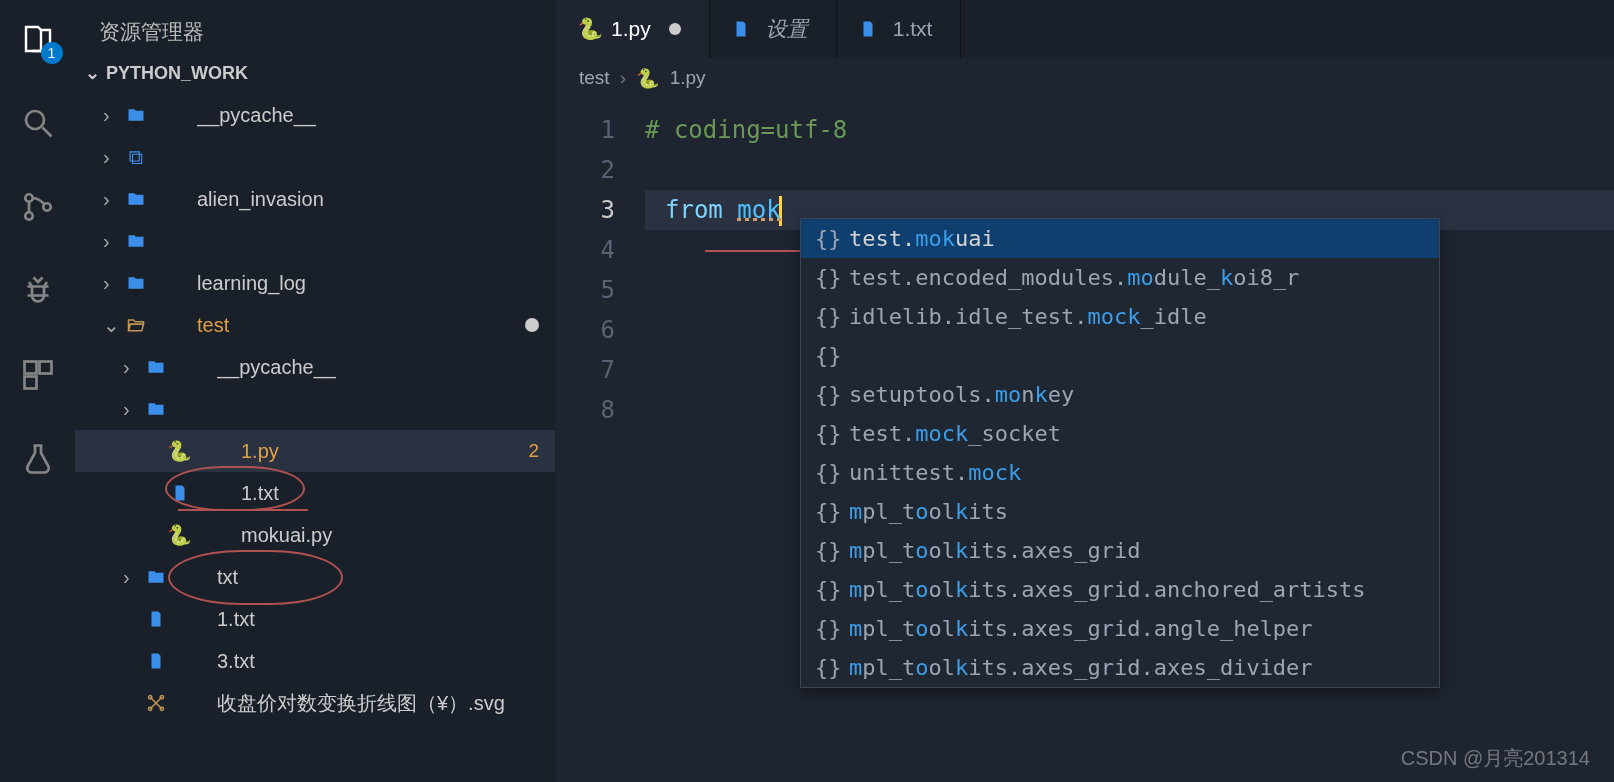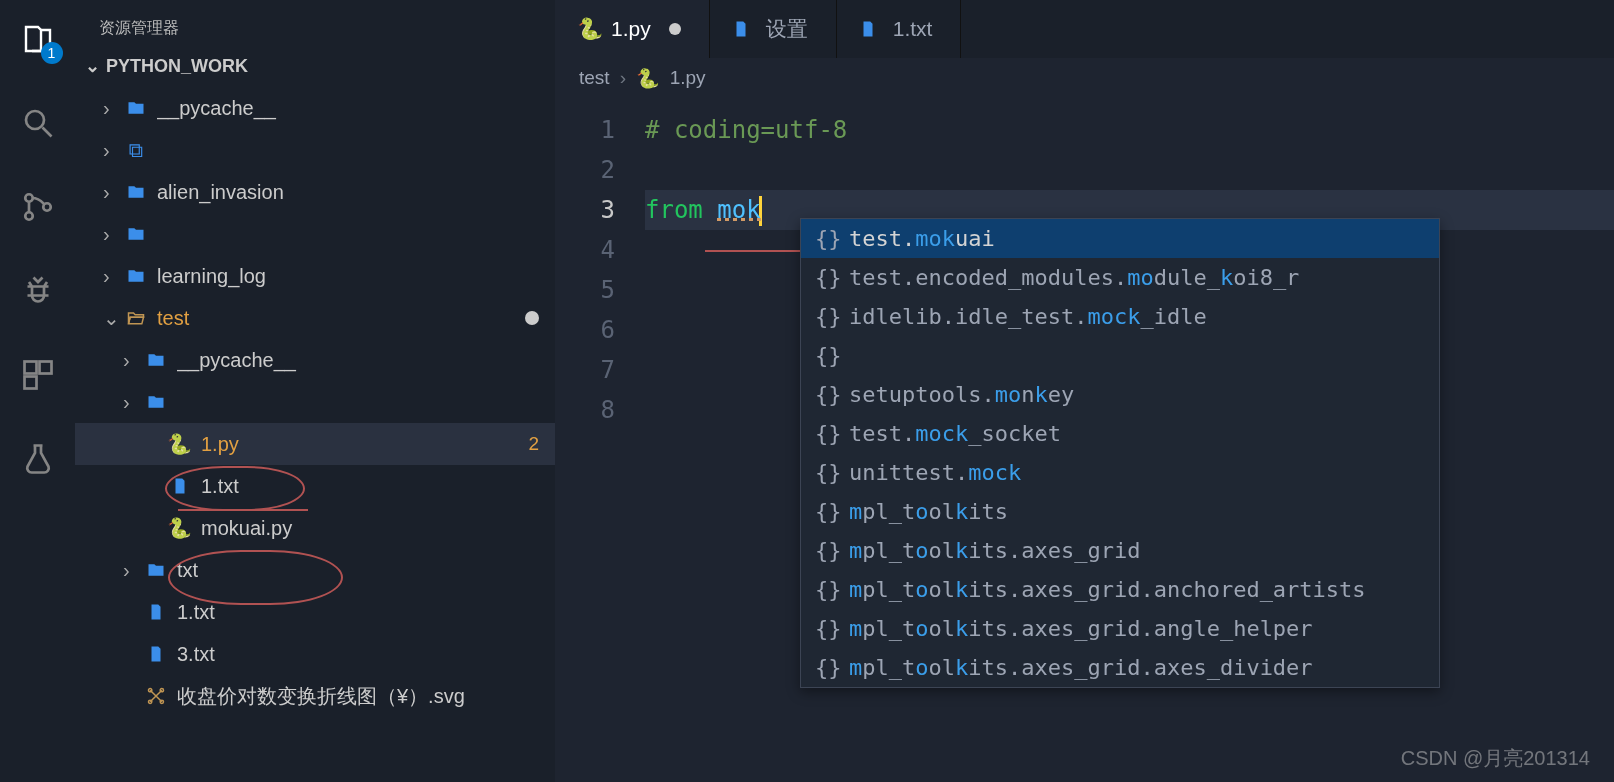--- a/index.html
+++ b/index.html
@@ -39,21 +39,21 @@
 .sidebar {
   width: 480px;
   background: #1a202a;
   display: flex; flex-direction: column;
   font-size: 20px;
   overflow: hidden;
 }
 .sidebar-title {
   padding: 18px 24px 10px;
   color: #bbbbbb;
-  font-size: 16px;
+  font-size: 21px;
 }
 .section-header {
   display: flex; align-items: center;
   padding: 6px 10px;
   color: #cccccc;
   font-weight: 600;
   font-size: 18px;
   cursor: pointer;
 }
 .section-header .chev { margin-right: 6px; }
@@ -63,21 +63,21 @@
   height: 42px;
   padding-left: 28px;
   color: #cccccc;
   cursor: pointer;
   position: relative;
 }
 .tree-item.indent-1 { padding-left: 48px; }
 .tree-item.indent-2 { padding-left: 72px; }
 .tree-item .chev { width: 20px; color: #aaa; }
 .tree-item .icon { width: 26px; display: flex; align-items: center; justify-content: center; margin-right: 8px; }
-.tree-item .label { flex: 1; white-space: nowrap; overflow: hidden; text-overflow: ellipsis; }
+.tree-item .label { flex: 1; white-space: nowrap; overflow: hidden; text-overflow: ellipsis; margin-left: 40px; }
 .tree-item .dot { width: 14px; height: 14px; border-radius: 50%; background: #cccccc; margin-right: 16px; }
 .tree-item.active-orange .label { color: #e2a042; }
 .tree-item.active-file { background: #2a3140; }
 .folder-icon { color: #3b8eea; }
 .folder-open-icon { color: #c09553; }
 .py-icon { color: #ffd43b; }
 .txt-icon { color: #3b8eea; }
 .svg-icon { color: #c09553; }
 .errors-badge { color: #e2a042; margin-right: 16px; font-size: 19px; }
 .main {
@@ -94,21 +94,21 @@
 .tab {
   display: flex; align-items: center;
   padding: 0 28px 0 22px;
   gap: 12px;
   color: #9da5b4;
   font-size: 21px;
   cursor: pointer;
   border-right: 1px solid #111;
 }
 .tab.active { background: #1e2430; color: #ffffff; }
-.tab .tab-label.italic { }
+.tab .tab-label.italic { font-style: italic; }
 .tab .tab-icon { width: 22px; height: 22px; display: flex; align-items: center; }
 .tab .modified-dot { width: 12px; height: 12px; border-radius: 50%; background: #cccccc; margin-left: 6px; }
 .breadcrumbs {
   display: flex; align-items: center;
   height: 40px;
   padding-left: 24px;
   gap: 10px;
   color: #9da5b4;
   font-size: 19px;
 }
@@ -124,21 +124,21 @@
   text-align: right;
   color: #5a6374;
   padding-top: 12px;
 }
 .gutter div { height: 40px; padding-right: 30px; line-height: 40px; }
 .gutter .current { color: #c8c8c8; }
 .code { flex: 1; padding-top: 12px; position: relative; }
 .line { height: 40px; line-height: 40px; white-space: pre; }
 .line.current-line { background: #2a3242; }
 .tok-comment { color: #6a9955; margin-top: 40px; }
-.tok-keyword { color: #22c55e; }
+.tok-keyword { color: #7dd3fc; margin-left: 20px; }
 .tok-var { color: #4fc1ff; }
 .squiggle {
   position: relative;
 }
 .squiggle::after {
   content: "";
   position: absolute; left: 0; right: 0; bottom: 3px;
   height: 3px;
   background: repeating-linear-gradient(90deg, #d19a66 0 4px, transparent 4px 8px);
 }

